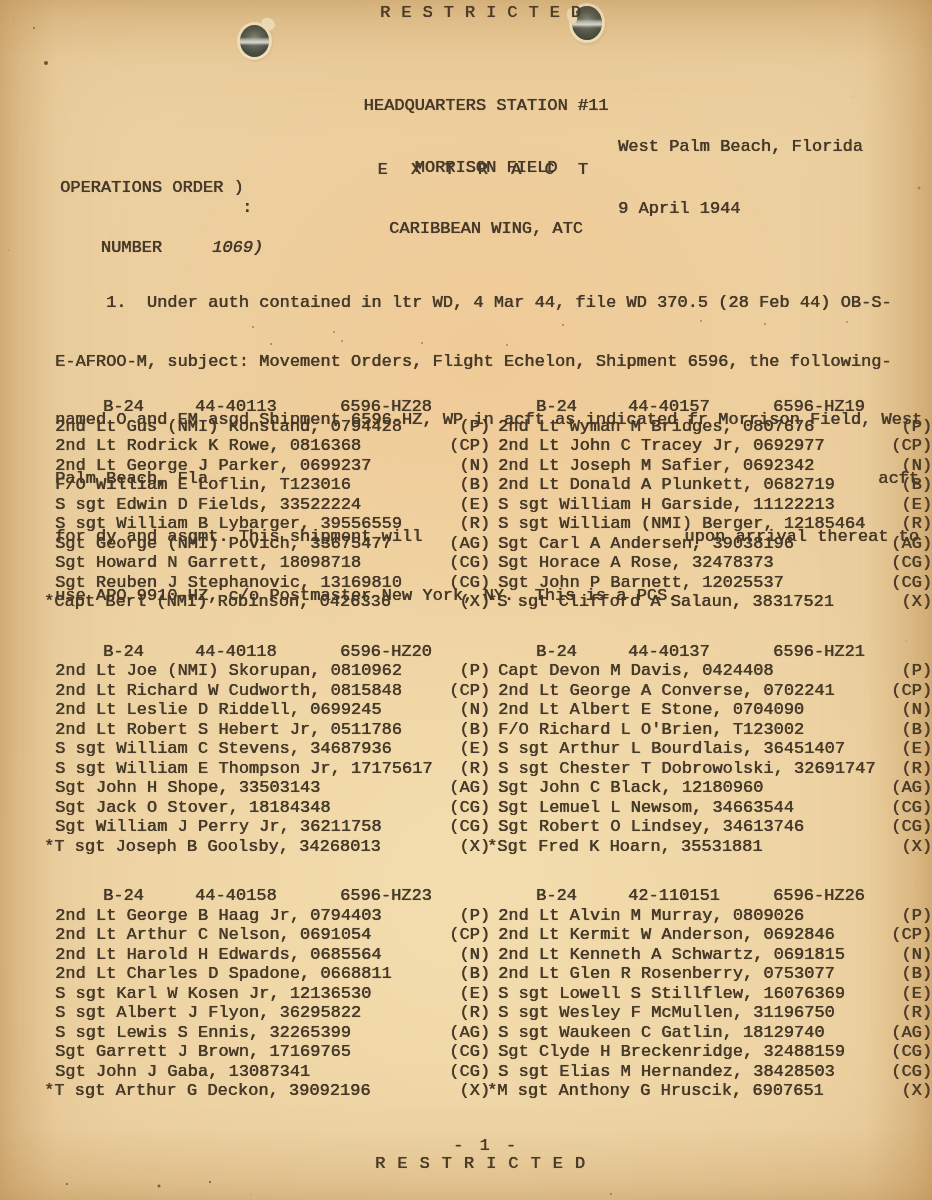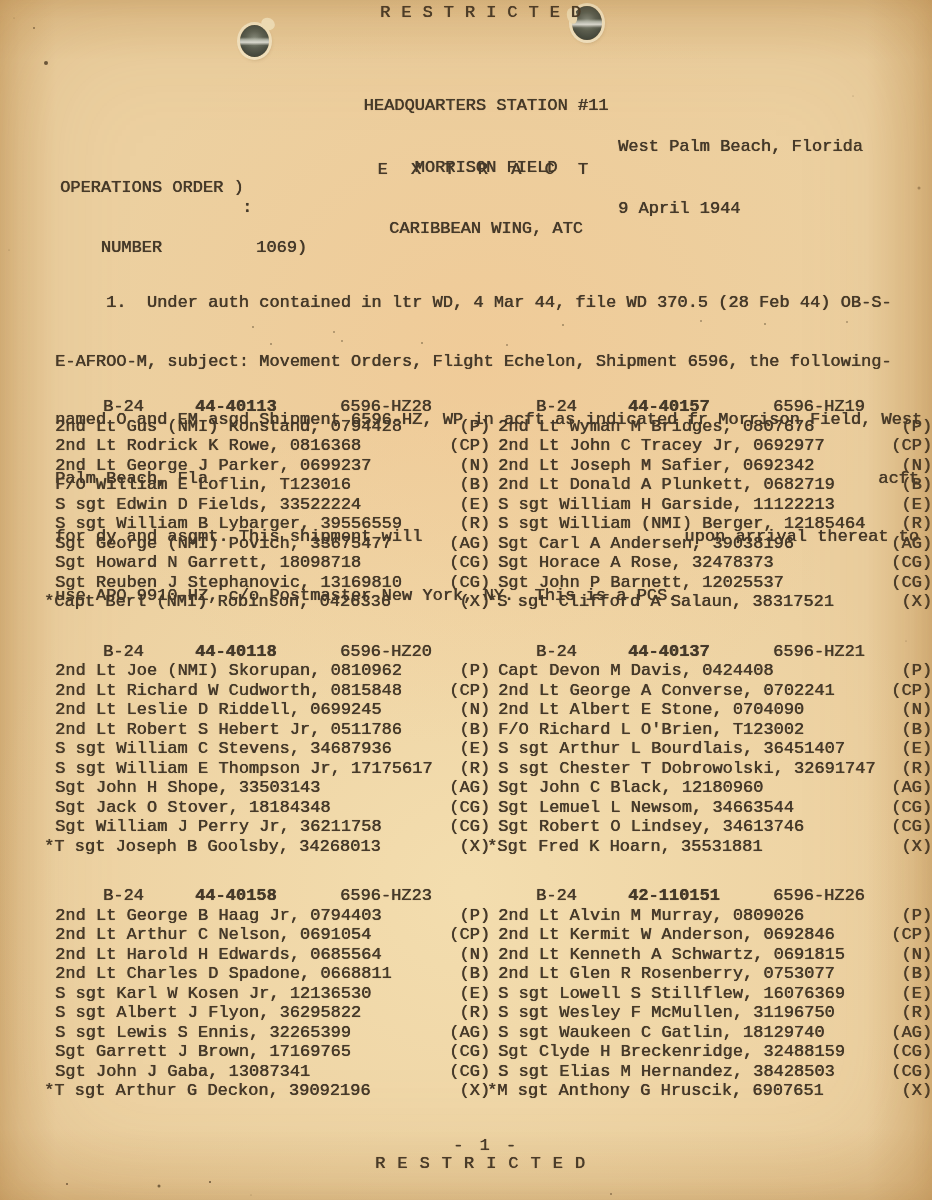--- a/index.html
+++ b/index.html
@@ -50,38 +50,38 @@
       562px 324px 0 0 rgba(90,72,48,.55), 700px 320px 0 0 rgba(90,72,48,.5),
       764px 323px 0 0 rgba(90,72,48,.55), 846px 321px 0 0 rgba(90,72,48,.45),
       270px 343px 0 0 rgba(90,72,48,.55), 341px 340px 0 0 rgba(90,72,48,.5),
       421px 342px 0 0 rgba(90,72,48,.55), 506px 344px 0 0 rgba(90,72,48,.5);}
   
   .hq{top:55px;line-height:20.5px;}
   .place-date{left:598px;top:96px;line-height:20.5px;}
   .ops-label{left:40px;top:178px;}
   .ops-colon{left:222px;top:198px;}
   .num-line{left:40px;top:218px;}
-  .num-line .num-val{margin-left:94px;}
+  .num-line .num-val{margin-left:50px;font-style:italic;}
   
   .para{left:35px;top:254px;width:864px;}
   .para .pline{white-space:pre;}
   .para .split{display:flex;justify-content:space-between;}
   
   .crew-blocks{left:35px;top:397px;width:877px;}
   .crew-block{margin-bottom:30px;}
   .cline{display:flex;white-space:pre;}
   .half{display:flex;}
   .half.hleft{width:435px;}
   .half.hright{width:442px;padding-left:8px;box-sizing:border-box;}
   .nm{flex:1 1 auto;overflow:visible;}
   .rl{flex:0 0 auto;text-align:right;}
   .hang{text-indent:-11px;}
   .header-line .model{display:inline-block;width:92px;margin-left:48px;}
   .header-line .hright .model{margin-left:38px;}
-  .header-line .serial{display:inline-block;width:145px;font-weight:bold;}
+  .header-line .serial{display:inline-block;width:145px;}
   
   .pgnum{top:1136px;letter-spacing:3px;}
   .footer-banner{top:1154px;letter-spacing:12px;}
 </style>
 </head>
 <body>
 
 <div class="page">
 
   <div class="hole hole-left"></div>

